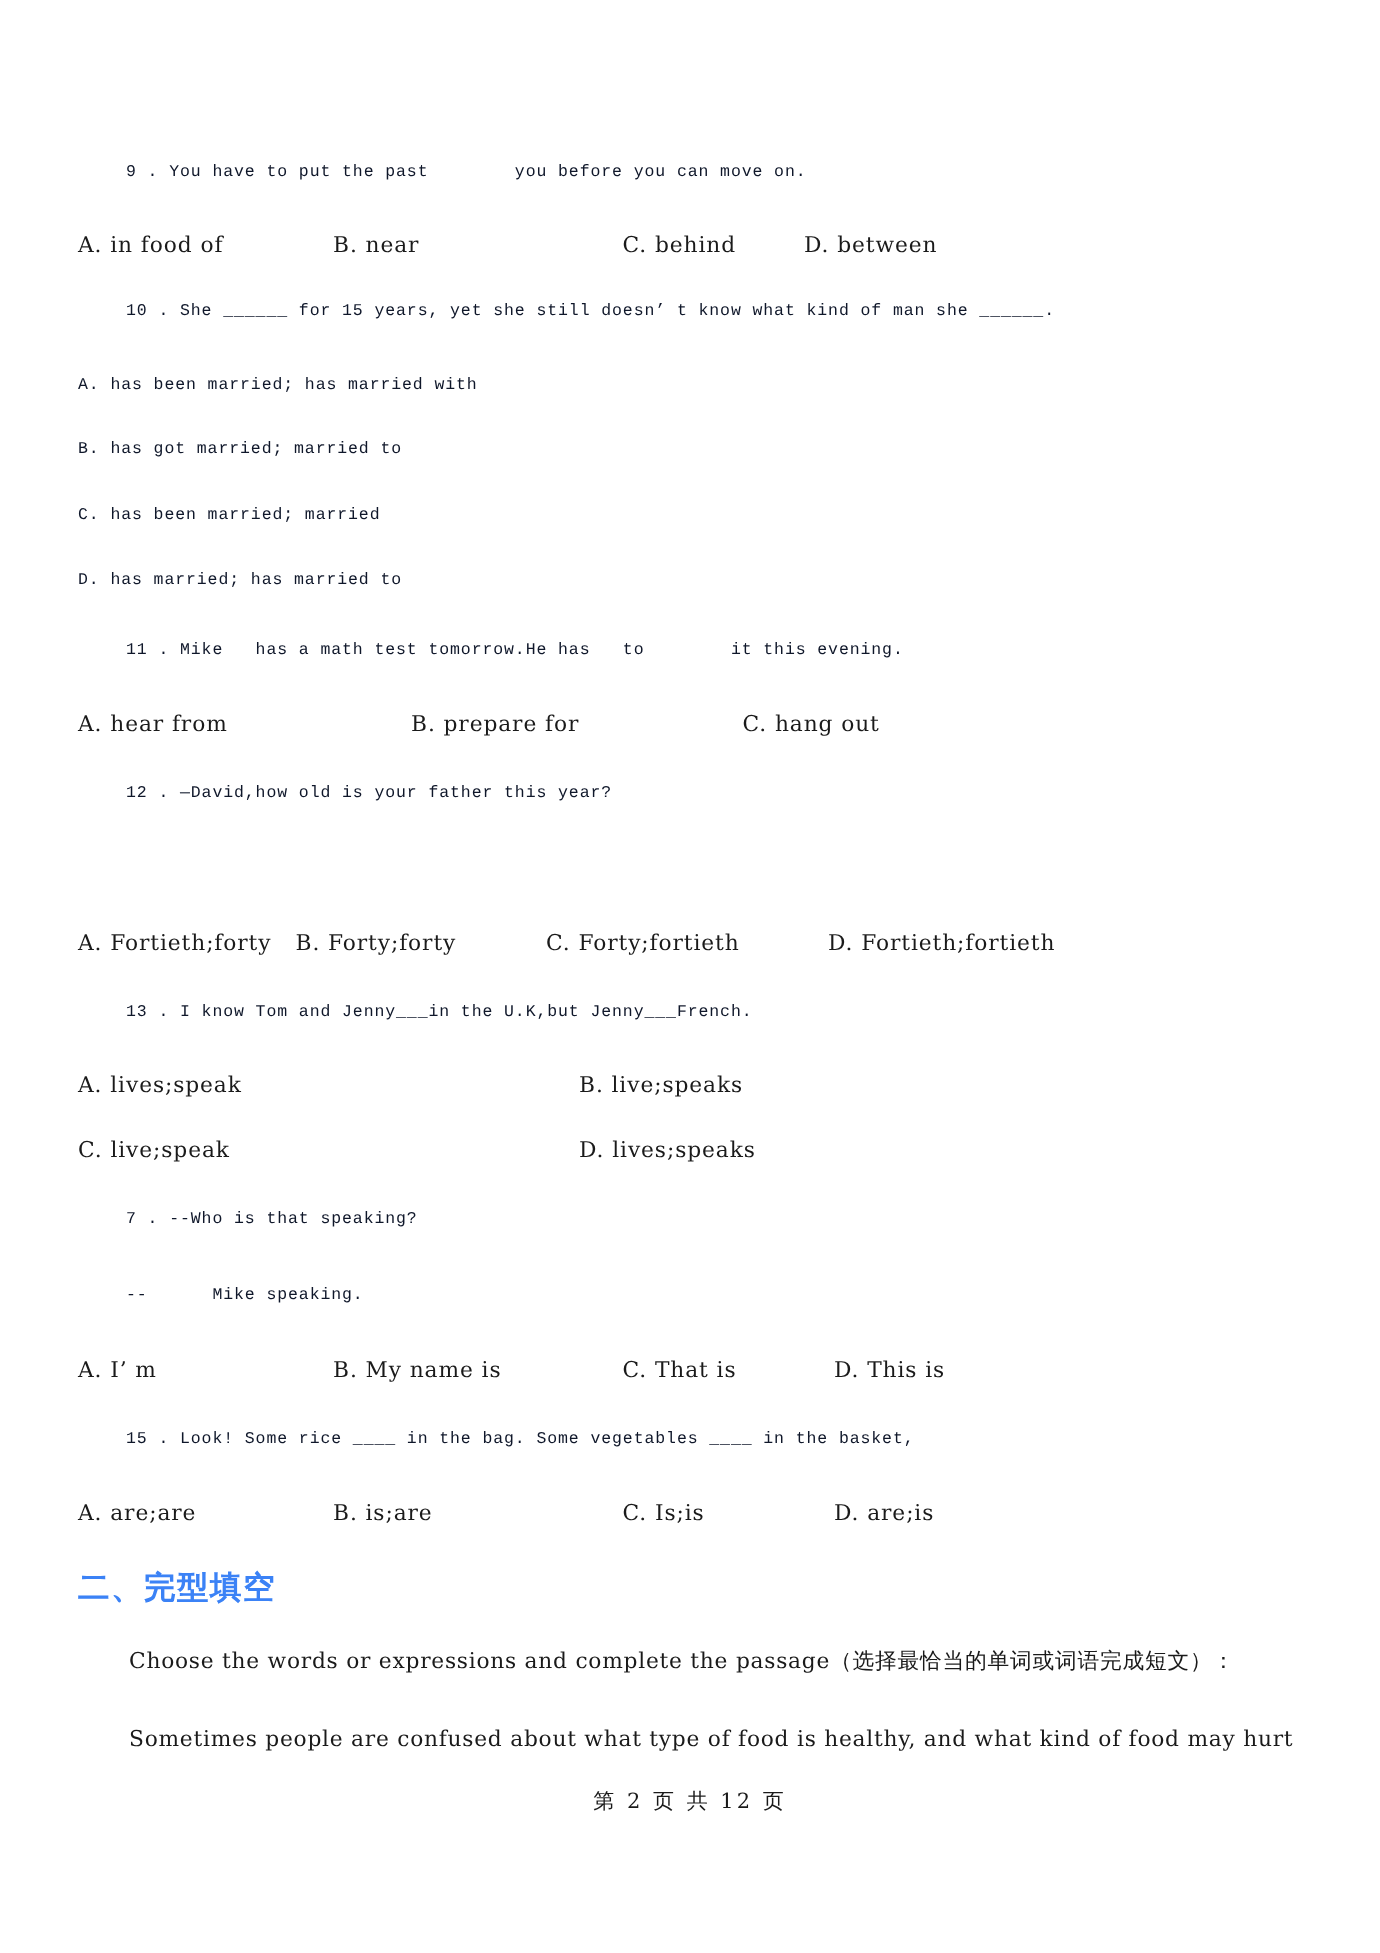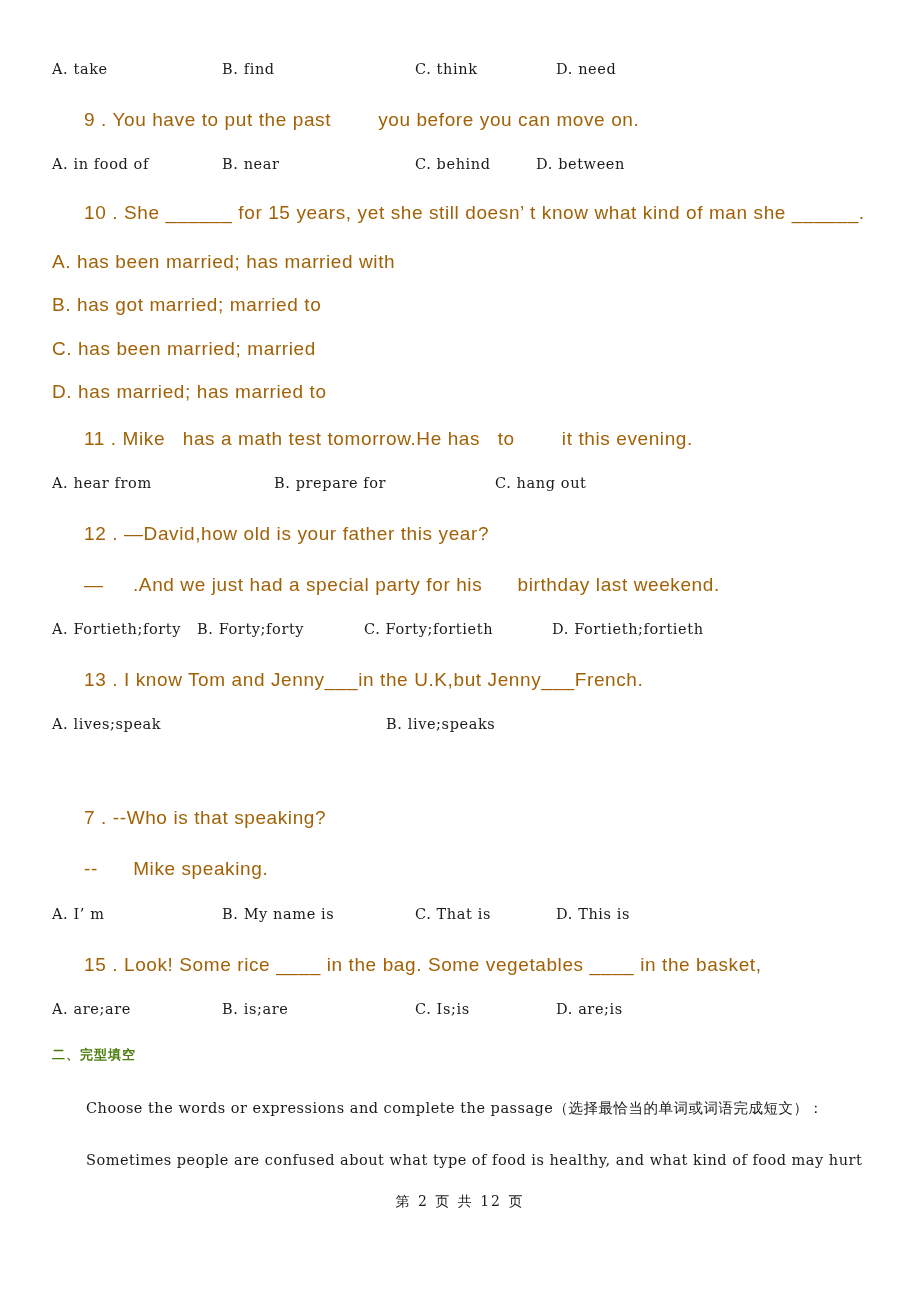--- a/index.html
+++ b/index.html
@@ -32,35 +32,35 @@
     white-space: pre;
     font-family: "DejaVu Serif", "Liberation Serif", serif;
     font-size: 14.5px;
     letter-spacing: 0.6px;
     color: #1a1a1a;
     line-height: 1;
   }
   .q-line {
     position: absolute;
     white-space: pre;
-    font-family: Liberation Sans, sans-serif;
-    font-size: 19px;
+    font-family: Liberation Mono, monospace;
+    font-size: 11px;
     letter-spacing: 0.6px;
-    color: #a16207;
+    color: #0f172a;
     line-height: 1;
   }
   .section-head {
     position: absolute;
     left: 52px;
     white-space: pre;
     font-family: "DejaVu Sans", "Liberation Sans", sans-serif;
-    font-size: 13px;
+    font-size: 21px;
     font-weight: bold;
     letter-spacing: 1px;
-    color: #4d7c0f;
+    color: #3b82f6;
     line-height: 1;
   }
   .passage {
     position: absolute;
     white-space: pre;
     font-family: "DejaVu Serif", "Liberation Serif", serif;
     font-size: 14.5px;
     letter-spacing: 0.5px;
     color: #1a1a1a;
     line-height: 1;
@@ -76,26 +76,20 @@
     letter-spacing: 2px;
     color: #1a1a1a;
     line-height: 1;
   }
 </style>
 </head>
 <body>
 
 <div class="page">
 
-  <div class="opt-row" style="top:62px">
-    <span class="opt" style="left:0px">A. take</span>
-    <span class="opt" style="left:170px">B. find</span>
-    <span class="opt" style="left:363px">C. think</span>
-    <span class="opt" style="left:504px">D. need</span>
-  </div>
 
   <div class="q-line" style="left:84px; top:110px">9 . You have to put the past        you before you can move on.</div>
   <div class="opt-row" style="top:157px">
     <span class="opt" style="left:0px">A. in food of</span>
     <span class="opt" style="left:170px">B. near</span>
     <span class="opt" style="left:363px">C. behind</span>
     <span class="opt" style="left:484px">D. between</span>
   </div>
 
   <div class="q-line" style="left:84px; top:203px">10 . She ______ for 15 years, yet she still doesn’ t know what kind of man she ______.</div>
@@ -105,32 +99,35 @@
   <div class="q-line" style="left:52px; top:382px">D. has married; has married to</div>
 
   <div class="q-line" style="left:84px; top:429px">11 . Mike   has a math test tomorrow.He has   to        it this evening.</div>
   <div class="opt-row" style="top:476px">
     <span class="opt" style="left:0px">A. hear from</span>
     <span class="opt" style="left:222px">B. prepare for</span>
     <span class="opt" style="left:443px">C. hang out</span>
   </div>
 
   <div class="q-line" style="left:84px; top:524px">12 . —David,how old is your father this year?</div>
-  <div class="q-line" style="left:84px; top:575px">—     .And we just had a special party for his      birthday last weekend.</div>
   <div class="opt-row" style="top:622px">
     <span class="opt" style="left:0px">A. Fortieth;forty</span>
     <span class="opt" style="left:145px">B. Forty;forty</span>
     <span class="opt" style="left:312px">C. Forty;fortieth</span>
     <span class="opt" style="left:500px">D. Fortieth;fortieth</span>
   </div>
 
   <div class="q-line" style="left:84px; top:670px">13 . I know Tom and Jenny___in the U.K,but Jenny___French.</div>
   <div class="opt-row" style="top:717px">
     <span class="opt" style="left:0px">A. lives;speak</span>
     <span class="opt" style="left:334px">B. live;speaks</span>
+  </div>
+  <div class="opt-row" style="top:760px">
+    <span class="opt" style="left:0px">C. live;speak</span>
+    <span class="opt" style="left:334px">D. lives;speaks</span>
   </div>
 
   <div class="q-line" style="left:84px; top:808px">7 . --Who is that speaking?</div>
   <div class="q-line" style="left:84px; top:859px">--      Mike speaking.</div>
   <div class="opt-row" style="top:907px">
     <span class="opt" style="left:0px">A. I’ m</span>
     <span class="opt" style="left:170px">B. My name is</span>
     <span class="opt" style="left:363px">C. That is</span>
     <span class="opt" style="left:504px">D. This is</span>
   </div>

